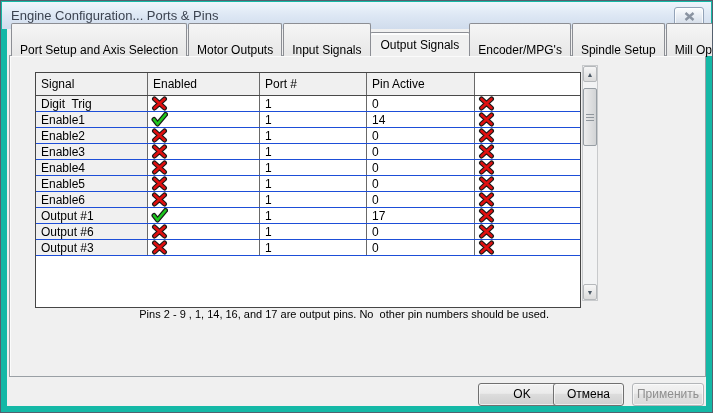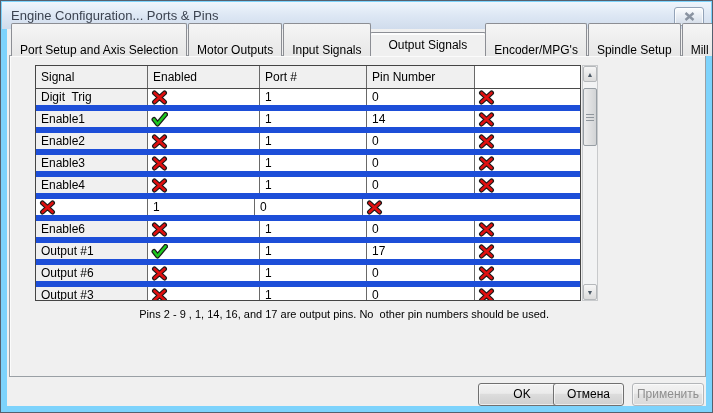--- a/index.html
+++ b/index.html
@@ -1,20 +1,20 @@
 <!DOCTYPE html>
 <html><head>
 <meta charset="utf-8">
 <style>
   * { margin:0; padding:0; box-sizing:border-box; }
   html,body { width:713px; height:413px; }
   body { font-family:"Liberation Sans", sans-serif; }
 
   .dialog { position:relative; width:713px; height:413px;
-    border:1px solid #55606e; background:#7dd3fc; overflow:hidden; }
+    border:1px solid #55606e; background:#14b8a6; overflow:hidden; }
 
   
   .titlebar { position:absolute; left:1px; top:1px; right:1px; height:27px;
     background:linear-gradient(#eff5fc, #dde7f4 50%, #d0dcec);
     display:flex; align-items:center; }
   .title-text { margin-left:9px; font-size:13px; color:#3c4350; }
   .close-btn { position:absolute; right:7px; top:5px; width:30px; height:19px;
     border:1px solid #93a3b8; border-radius:3px;
     background:linear-gradient(#fcfdfe,#e8edf4 45%,#d3dce8);
     display:flex; align-items:center; justify-content:center;
@@ -24,33 +24,33 @@
   .client-bg { position:absolute; left:6px; right:6px; top:28px; bottom:6px;
     background:#f0f0f0; }
 
   
   .tabstrip { position:absolute; left:10px; top:31px; height:24px;
     display:flex; align-items:flex-end; z-index:3; }
   .tab { height:21px; padding:16px 8px; margin-right:1px;
     border:1px solid #8c8e94; border-bottom:none; border-radius:2px 2px 0 0;
     background:linear-gradient(#f5f5f5,#e7e7e7);
     font-size:12px; color:#000; line-height:20px; white-space:nowrap; }
-  .tab.active { height:24px; line-height:24px; padding:0 18px;
+  .tab.active { height:24px; line-height:24px; padding:0 10px;
     margin-left:-2px; margin-right:-1px; position:relative; z-index:4;
     background:#f0f0f0; box-shadow:inset 0 2px 0 #fdfdfd; }
 
   
   .tabpanel { position:absolute; left:8px; top:54px; width:697px; height:322px;
     background:#f0f0f0; border:1px solid #9aa0a5; z-index:2;
     box-shadow:inset 1px 1px 0 #fbfbfb; }
 
   
-  .grid { position:absolute; left:34px; top:64px; width:546px; height:236px;
+  .grid { position:absolute; left:34px; top:71px; width:546px; height:236px;
     border:1px solid #454545; background:#fff; overflow:hidden; z-index:5; }
-  .grid-row { display:flex; height:22px; border-bottom:6px solid #1d4ed8; }
+  .grid-row { display:flex; height:16px; border-bottom:1px solid #1d4ed8; }
   .grid-row.header { height:23px; border-bottom:1px solid #4a4a4a; }
   .cell { height:100%; border-right:1px solid #696969; display:flex;
     align-items:center; font-size:12px; color:#000; padding-left:5px;
     overflow:hidden; }
   .c0 { width:112px; background:#f0f0f0; }
   .c1 { width:112px; }
   .c2 { width:107px; }
   .c3 { width:108px; }
   .c4 { width:105px; border-right:none; }
   .hcell { background:#f0f0f0; }
@@ -116,21 +116,21 @@
       <div class="tab">Mill Options</div>
     </div>
 
   <div class="tabpanel"></div>
 
   <div class="grid">
     <div class="grid-row header">
         <div class="cell hcell c0">Signal</div>
         <div class="cell hcell c1">Enabled</div>
         <div class="cell hcell c2">Port #</div>
-        <div class="cell hcell c3">Pin Number</div>
+        <div class="cell hcell c3">Pin Active</div>
       </div>
     <div>
         <div class="grid-row">
           <div class="cell c0 sig">Digit  Trig</div>
           <div class="cell c1 icon-cell">
             <span class="icon"><svg width="17" height="15" viewBox="0 0 17 15">
                 <path d="M3.5 3 L13.5 12 M13.5 3 L3.5 12" stroke="#1a1a1a" stroke-width="5" stroke-linecap="round" fill="none"></path>
                 <path d="M3.5 3 L13.5 12 M13.5 3 L3.5 12" stroke="#e01010" stroke-width="2.6" stroke-linecap="round" fill="none"></path>
               </svg></span>
           </div>
@@ -205,20 +205,21 @@
           <div class="cell c2">1</div>
           <div class="cell c3">0</div>
           <div class="cell c4 icon-cell">
             <span class="icon"><svg width="17" height="15" viewBox="0 0 17 15">
                 <path d="M3.5 3 L13.5 12 M13.5 3 L3.5 12" stroke="#1a1a1a" stroke-width="5" stroke-linecap="round" fill="none"></path>
                 <path d="M3.5 3 L13.5 12 M13.5 3 L3.5 12" stroke="#e01010" stroke-width="2.6" stroke-linecap="round" fill="none"></path>
               </svg></span>
           </div>
         </div>
         <div class="grid-row">
+          <div class="cell c0 sig">Enable5</div>
           <div class="cell c1 icon-cell">
             <span class="icon"><svg width="17" height="15" viewBox="0 0 17 15">
                 <path d="M3.5 3 L13.5 12 M13.5 3 L3.5 12" stroke="#1a1a1a" stroke-width="5" stroke-linecap="round" fill="none"></path>
                 <path d="M3.5 3 L13.5 12 M13.5 3 L3.5 12" stroke="#e01010" stroke-width="2.6" stroke-linecap="round" fill="none"></path>
               </svg></span>
           </div>
           <div class="cell c2">1</div>
           <div class="cell c3">0</div>
           <div class="cell c4 icon-cell">
             <span class="icon"><svg width="17" height="15" viewBox="0 0 17 15">

